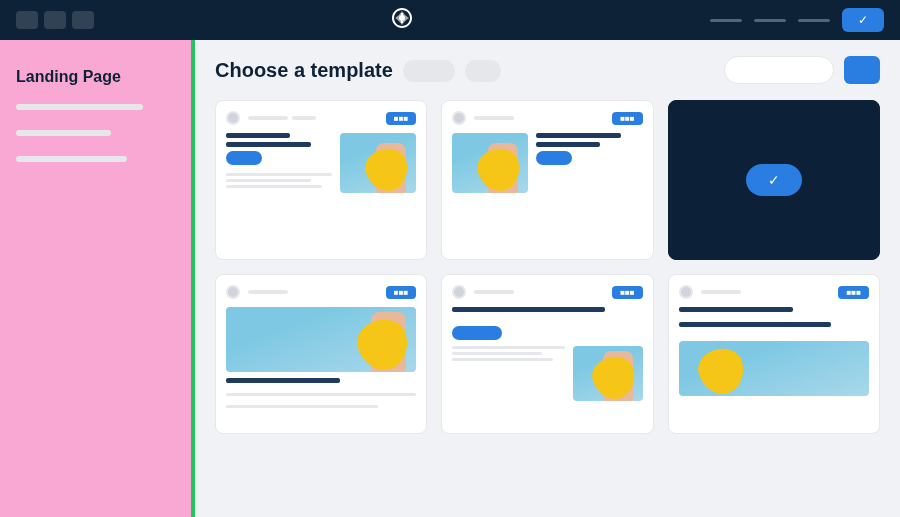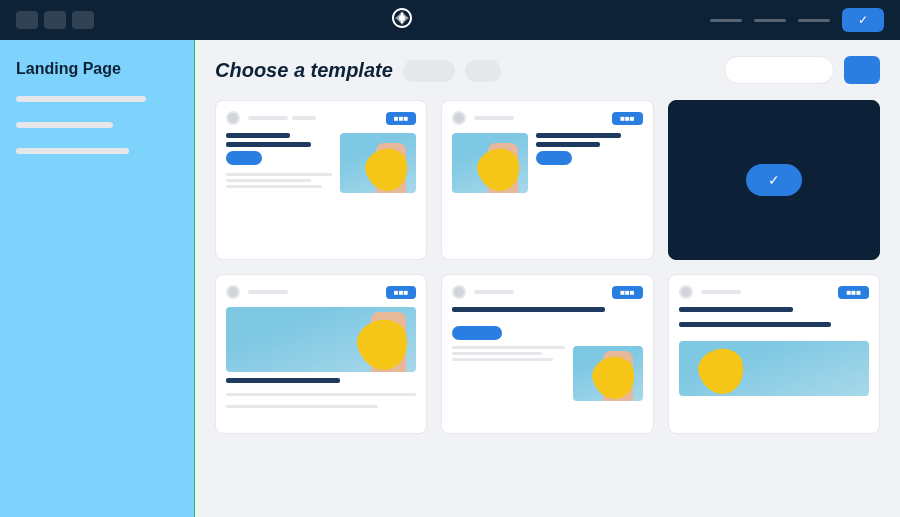--- a/index.html
+++ b/index.html
@@ -37,23 +37,23 @@
 
     
     .main-layout {
       display: flex;
       height: calc(517px - 40px);
     }
 
     
     .sidebar {
       width: 195px;
-      background: #7dd3fc;
-      border-right: 1px solid #22c55e;
-      padding: 20px 16px;
+      background: #f9a8d4;
+      border-right: 4px solid #22c55e;
+      padding: 28px 16px;
       flex-shrink: 0;
     }
     .sidebar-title {
       font-size: 16px;
       font-weight: 700;
       color: #0d2137;
       margin-bottom: 18px;
     }
     .sidebar-line {
       height: 6px;
@@ -77,21 +77,20 @@
     .content-header {
       display: flex;
       align-items: center;
       justify-content: space-between;
       margin-bottom: 16px;
     }
     .content-header-left {
       display: flex;
       align-items: flex-end;
       gap: 10px;
-      font-style: italic;
     }
     .choose-template-title {
       font-size: 20px;
       font-weight: 700;
       color: #0d2137;
     }
     .header-pill {
       background: #e5e7eb;
       border-radius: 12px;
       width: 52px;

